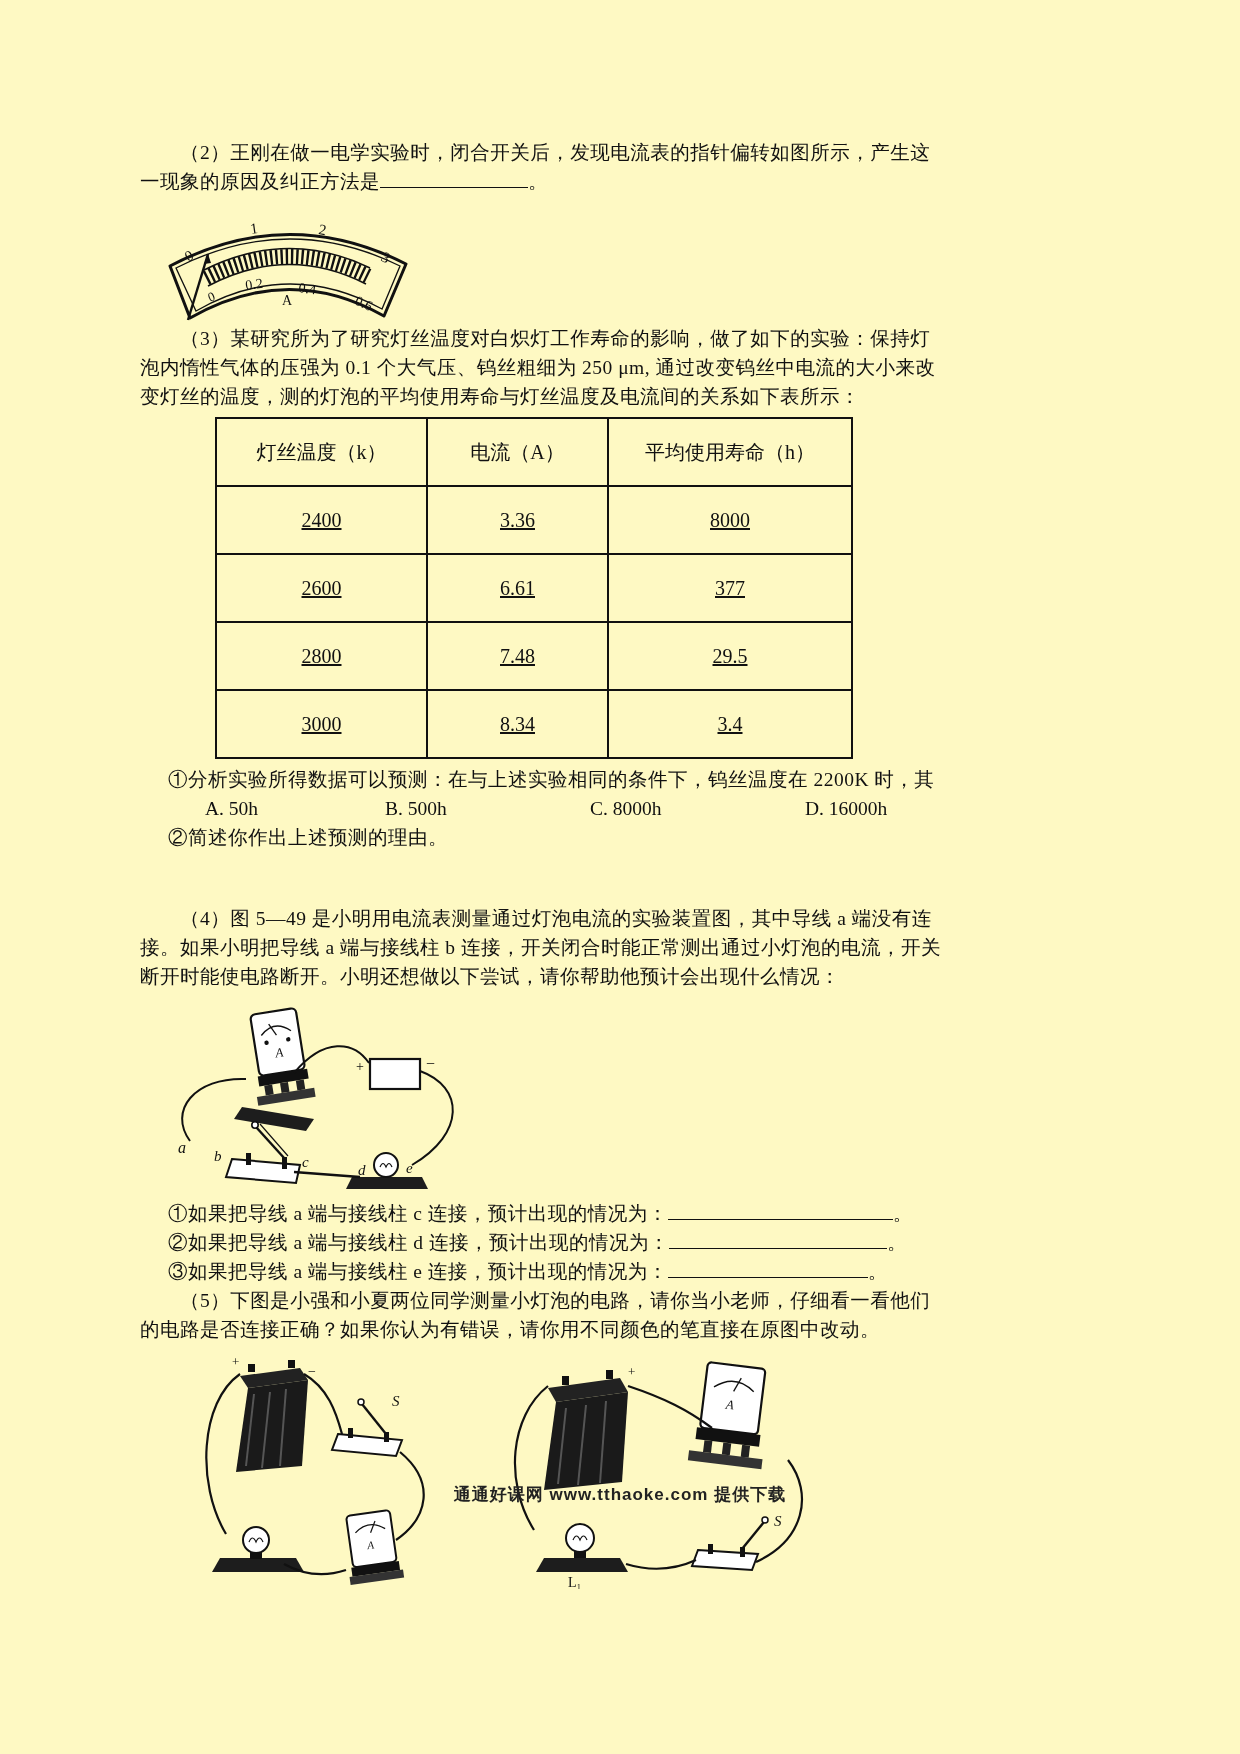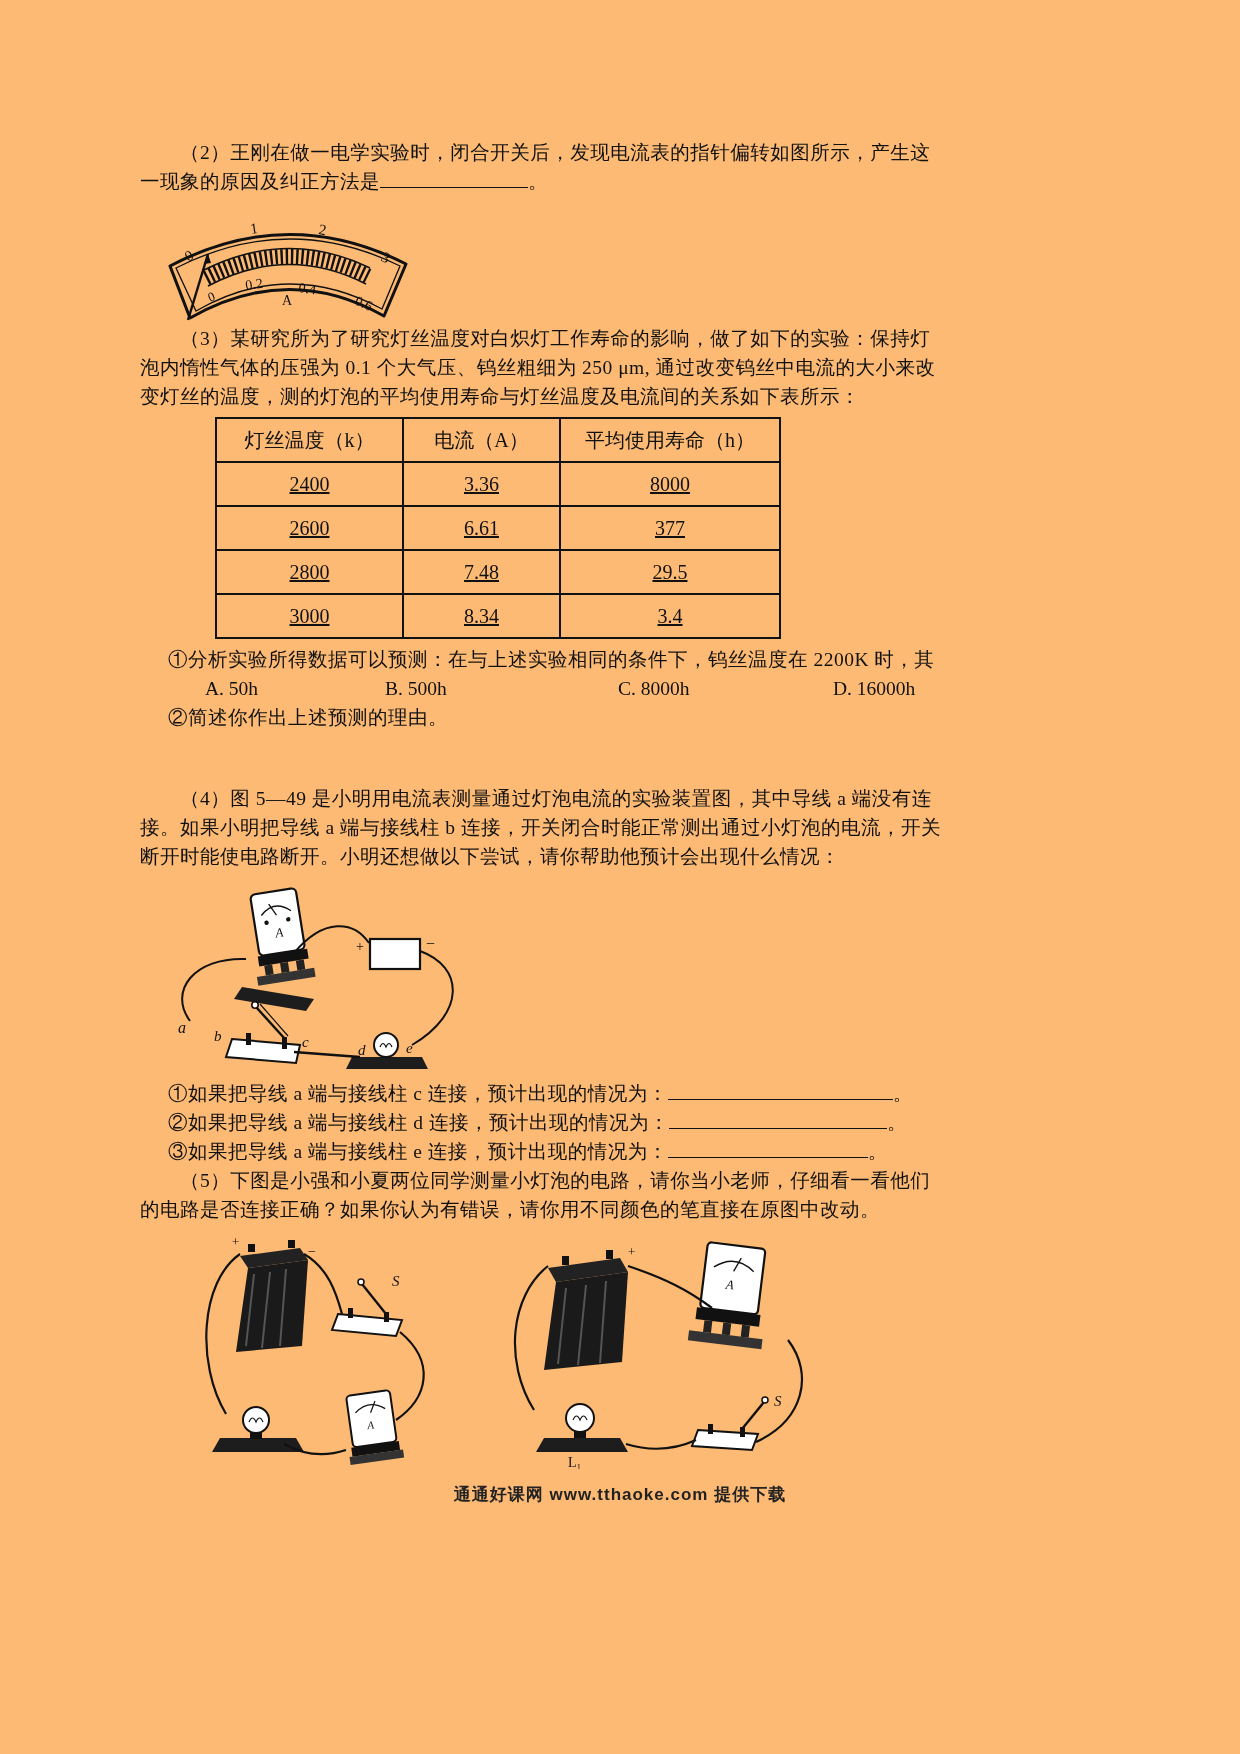--- a/index.html
+++ b/index.html
@@ -1,47 +1,47 @@
 <!DOCTYPE html>
 <html><head>
 <meta charset="utf-8">
 <style>
   html,body{margin:0;padding:0;background:#888;}
   .page{
     position:relative;
     width:1240px;height:1754px;
-    background:#fdba74;
+    background:#fef9c3;
     font-family:"Liberation Serif","DejaVu Serif",serif;
     color:#111;
     overflow:hidden;
   }
   .content{position:absolute;left:140px;top:0;width:845px;}
   .tline{font-size:19.5px;line-height:29px;white-space:nowrap;letter-spacing:0.5px;}
   .indent{text-indent:40px;}
   .sub-indent{padding-left:28px;}
   .blank{display:inline-block;border-bottom:1.6px solid #111;height:18px;vertical-align:baseline;}
   
   .data-table{border-collapse:collapse;margin:6px 0 0 75px;}
   .data-table td,.data-table th{
     border:2px solid #111;
     font-size:20px;font-weight:normal;
     text-align:center;vertical-align:middle;
-    padding:0;
+    padding:12px;
   }
   .data-table th{height:42px;}
   .data-table td{height:42px;font-family:"Liberation Serif",serif;text-decoration:underline;}
   .col-temp{width:185px;}
   .col-curr{width:155px;}
   .col-life{width:218px;}
   
   .options{display:flex;font-size:19.5px;line-height:29px;padding-left:65px;align-items:center;}
   .options .opt{white-space:nowrap;}
   .options .opt:nth-child(1){width:180px;}
   .options .opt:nth-child(2){width:205px;}
-  .options .opt:nth-child(3){width:215px;margin-left:28px;}
+  .options .opt:nth-child(3){width:215px;}
   
   .fig{display:block;}
   svg text{font-family:"Liberation Serif",serif;fill:#111;}
   .footer{
     position:absolute;left:0;top:1483px;width:1240px;
     text-align:center;font-size:17px;font-weight:bold;color:#222;
     font-family:"Liberation Sans",sans-serif;letter-spacing:1px;
   }
 </style>
 </head>

